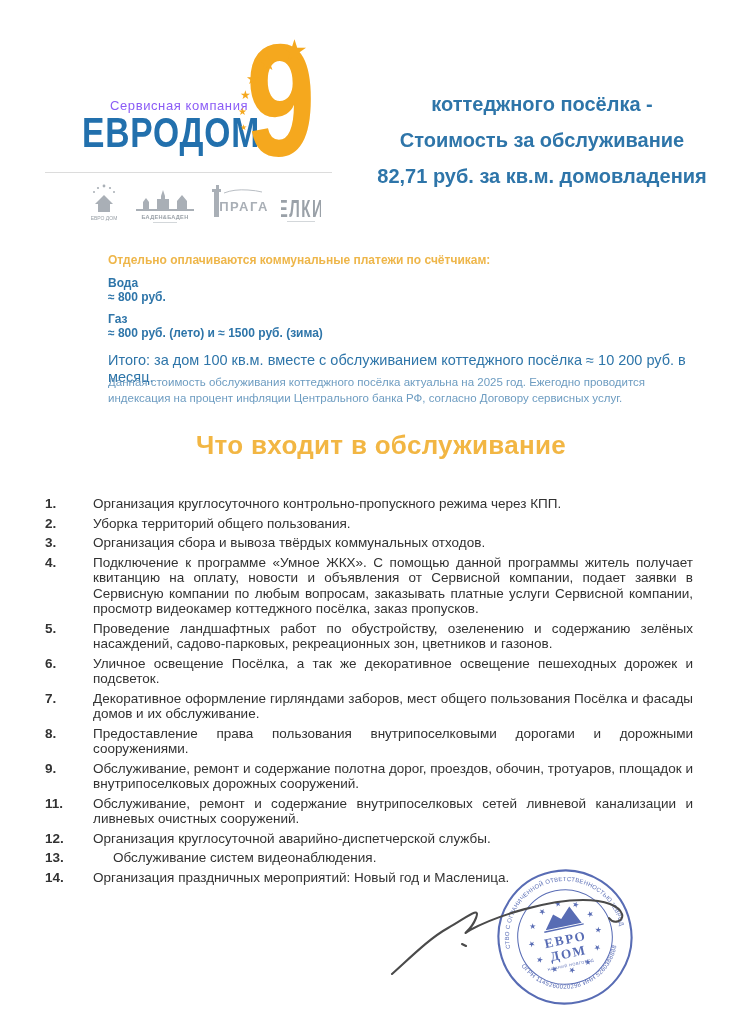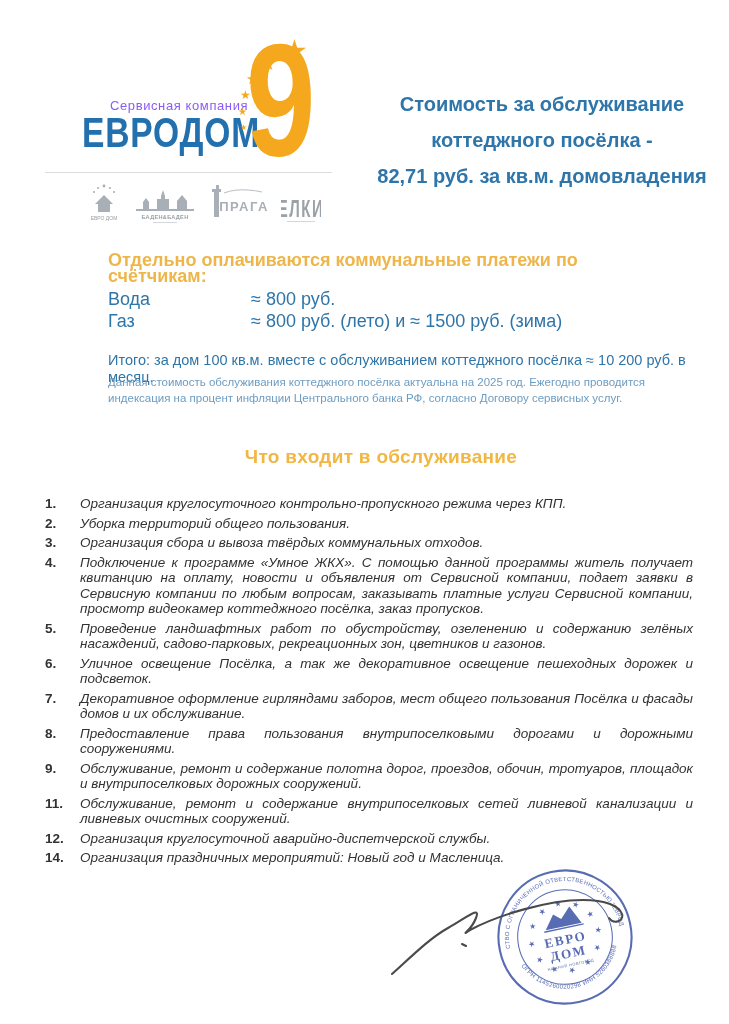--- a/index.html
+++ b/index.html
@@ -35,44 +35,44 @@
   .partners{position:absolute;left:88px;top:179px;width:240px;height:46px;
     display:flex;align-items:flex-end;gap:13px;}
   .partner{display:flex;flex-direction:column;align-items:flex-start;}
   .partner svg{display:block;}
   
   .doc-title{
     position:absolute;left:366px;top:86px;width:352px;text-align:center;
     color:var(--title-blue);font-weight:700;font-size:20px;line-height:36px;
   }
   
-  .utilities{position:absolute;left:108px;top:252px;width:570px;font-size:18px;}
+  .utilities{position:absolute;left:108px;top:252px;width:570px;font-size:12px;}
   .util-heading{color:var(--heading-gold);font-weight:700;margin-bottom:8px;line-height:16px;}
-  .util-row{display:flex;color:var(--title-blue);font-weight:400;margin-bottom:7.5px;line-height:14px;}
+  .util-row{display:flex;color:var(--title-blue);font-weight:700;margin-bottom:7.5px;line-height:14px;flex-direction:column;}
   .util-label{width:143px;flex:none;}
   .util-total{
     position:absolute;left:108px;top:352px;width:590px;
     color:var(--title-blue);font-weight:400;font-size:14.5px;line-height:17px;
   }
   .util-note{
     position:absolute;left:108px;top:375px;width:568px;
     color:var(--note-blue);font-size:11.5px;line-height:15.5px;
   }
   
   .services-heading{
-    position:absolute;left:34px;top:446px;width:694px;text-align:center;
-    color:#f2b643;font-weight:700;font-size:19px;letter-spacing:.3px;
+    position:absolute;left:34px;top:430px;width:694px;text-align:center;
+    color:#f2b643;font-weight:700;font-size:26px;letter-spacing:.3px;
   }
   .services-list{
     position:absolute;left:45px;top:496px;width:648px;
     margin:0;padding:0;list-style:none;
   }
   .svc{display:flex;margin-bottom:4px;font-size:13.5px;line-height:15.5px;color:var(--text-dark);}
   .svc-num{width:25px;flex:none;font-weight:700;}
-  .svc-text{flex:1;margin-left:10px;text-align:justify;font-style:italic;}
+  .svc-text{flex:1;margin-left:23px;text-align:justify;}
   .svc.indent .svc-text{padding-left:20px;}
   
   .stamp{
     position:absolute;left:495px;top:867px;width:140px;height:140px;
     transform:rotate(-12deg);opacity:.85;
   }
   .signature{position:absolute;left:378px;top:878px;width:270px;height:112px;}
 </style>
 </head>
 <body>
@@ -125,22 +125,22 @@
     </div>
     <div class="partner">
       <svg width="40" height="42" viewBox="0 0 40 42">
         <text x="20" y="22" text-anchor="middle" font-size="15" font-weight="bold" fill="#9aa1a8" letter-spacing="1.5" transform="scale(1,1.55)">ЕЛКИ</text>
         <rect x="6" y="38" width="28" height="0.8" fill="#c9cdd1"></rect>
       </svg>
     </div>
   </div>
 
   <div class="doc-title">
+    <div>коттеджного посёлка -</div>
     <div>Стоимость за обслуживание</div>
-    <div>коттеджного посёлка -</div>
     <div>82,71 руб. за кв.м. домовладения</div>
   </div>
 
   <div class="utilities">
     <div class="util-heading">Отдельно оплачиваются коммунальные платежи по счётчикам:</div>
     <div class="util-row">
       <span class="util-label">Вода</span>
       <span class="util-value">≈ 800 руб.</span>
     </div>
     <div class="util-row">
@@ -204,20 +204,24 @@
     <li class="svc">
       <span class="svc-num">11.</span>
       <span class="svc-text">Обслуживание, ремонт и содержание внутрипоселковых сетей ливневой канализации и ливневых очистных сооружений.</span>
     </li>
 
     <li class="svc">
       <span class="svc-num">12.</span>
       <span class="svc-text">Организация круглосуточной аварийно-диспетчерской службы.</span>
     </li>
 
+    <li class="svc indent">
+      <span class="svc-num">13.</span>
+      <span class="svc-text">Обслуживание систем видеонаблюдения.</span>
+    </li>
 
     <li class="svc">
       <span class="svc-num">14.</span>
       <span class="svc-text">Организация праздничных мероприятий: Новый год и Масленица.</span>
     </li>
   </ol>
 
   <svg class="stamp" viewBox="0 0 160 160">
     <g stroke="#3c53a8" fill="none">
       <circle cx="80" cy="80" r="76" stroke-width="2.4"></circle>

